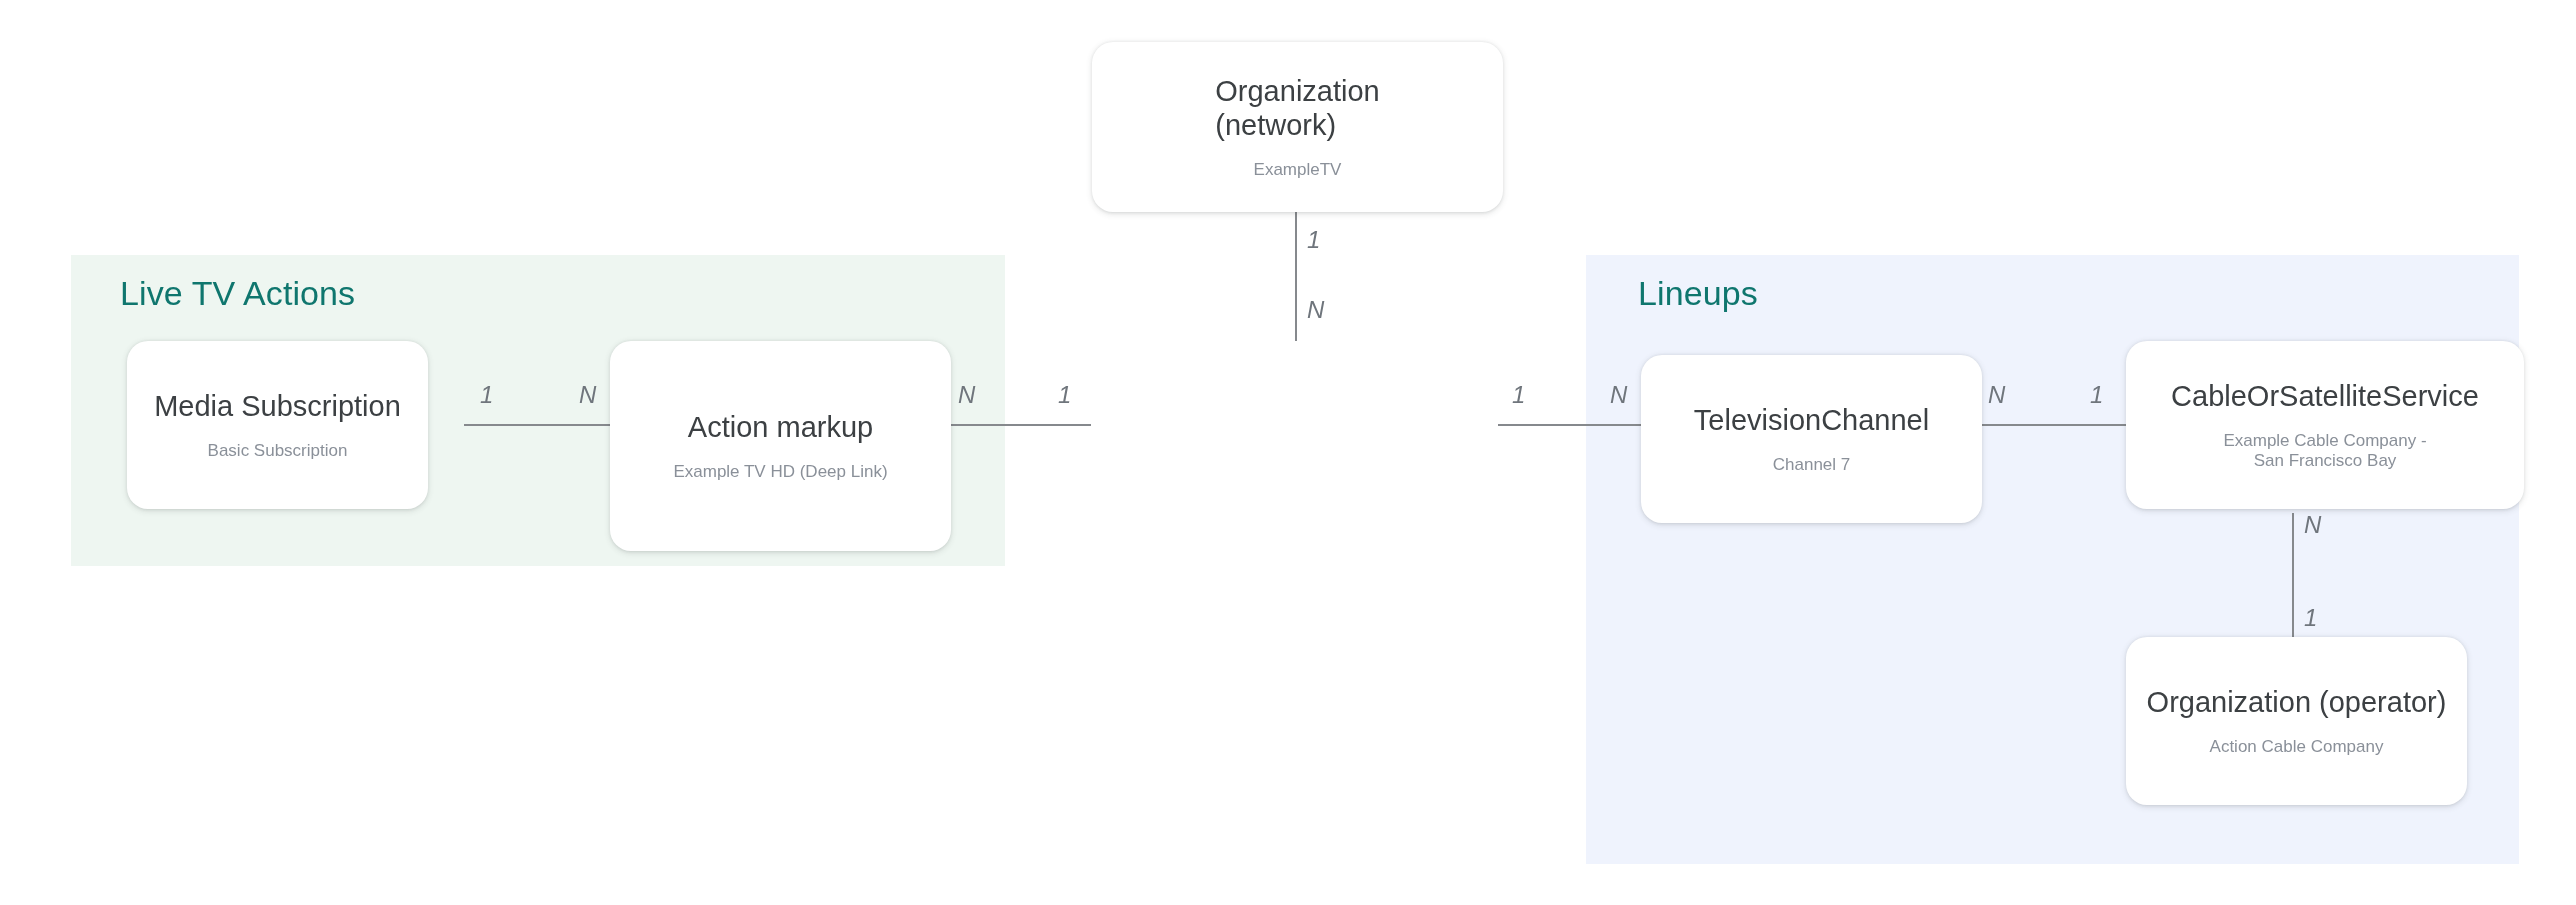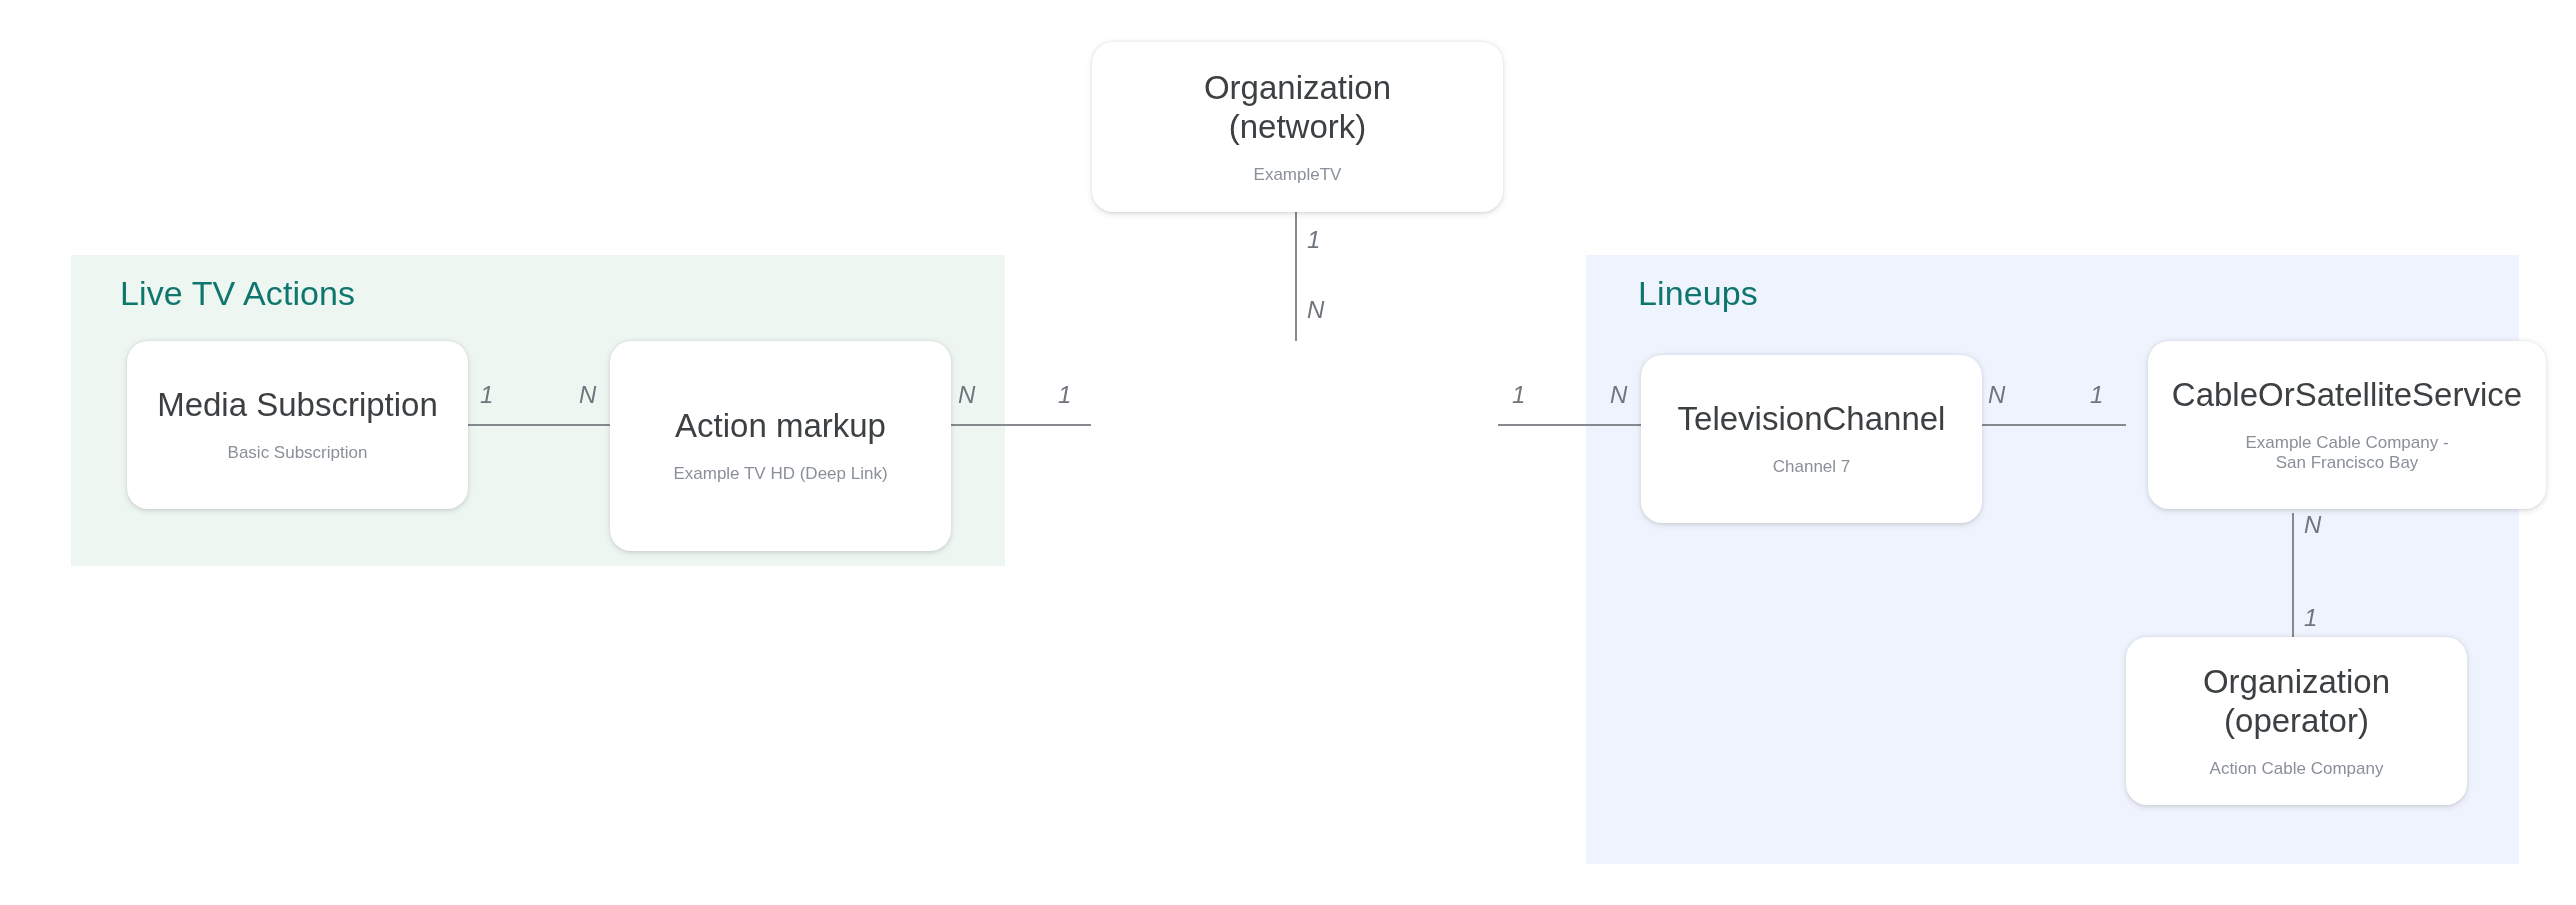--- a/index.html
+++ b/index.html
@@ -43,24 +43,24 @@
     background: #ffffff;
     border-radius: 21px;
     box-shadow: 0 1.8px 6.2px rgba(60,64,67,0.14), 0 0.9px 2.7px rgba(60,64,67,0.10);
     display: flex;
     flex-direction: column;
     align-items: center;
     justify-content: center;
     padding: 0 14px;
   }
   .node-title {
-    font-size: 33px;
+    font-size: 29px;
     line-height: 1.18;
     color: #3c4043;
-    text-align: center;
+    text-align: left;
     font-weight: 400;
     white-space: pre-line;
   }
   .node-sub {
     margin-top: 17.7px;
     font-size: 17px;
     line-height: 1.2;
     color: #8a9099;
     text-align: center;
     font-weight: 400;
@@ -123,37 +123,37 @@
   <div class="edge-v" style="left:2292px; top:513px; width:0; height:124px;"></div>
   <div class="card-label" style="left:2304px; top:511px;">N</div>
   <div class="card-label" style="left:2304px; top:604px;">1</div>
 
   <div class="node" style="left:1092px; top:42px; width:411px; height:170px;">
     <div class="node-title">Organization
 (network)</div>
     <div class="node-sub">ExampleTV</div>
   </div>
 
-  <div class="node" style="left:127px; top:341px; width:341px; height:168px;">
+  <div class="node" style="left:127px; top:341px; width:301px; height:168px;">
     <div class="node-title">Media Subscription</div>
     <div class="node-sub">Basic Subscription</div>
   </div>
 
   <div class="node" style="left:610px; top:341px; width:341px; height:210px;">
     <div class="node-title">Action markup</div>
     <div class="node-sub">Example TV HD (Deep Link)</div>
   </div>
 
 
   <div class="node" style="left:1641px; top:355px; width:341px; height:168px;">
     <div class="node-title">TelevisionChannel</div>
     <div class="node-sub">Channel 7</div>
   </div>
 
-  <div class="node" style="left:2126px; top:341px; width:398px; height:168px;margin-left:22px;">
+  <div class="node" style="left:2126px; top:341px; width:398px; height:168px;">
     <div class="node-title">CableOrSatelliteService</div>
     <div class="node-sub">Example Cable Company -
 San Francisco Bay</div>
   </div>
 
   <div class="node" style="left:2126px; top:637px; width:341px; height:168px;">
     <div class="node-title">Organization (operator)</div>
     <div class="node-sub">Action Cable Company</div>
   </div>
 

